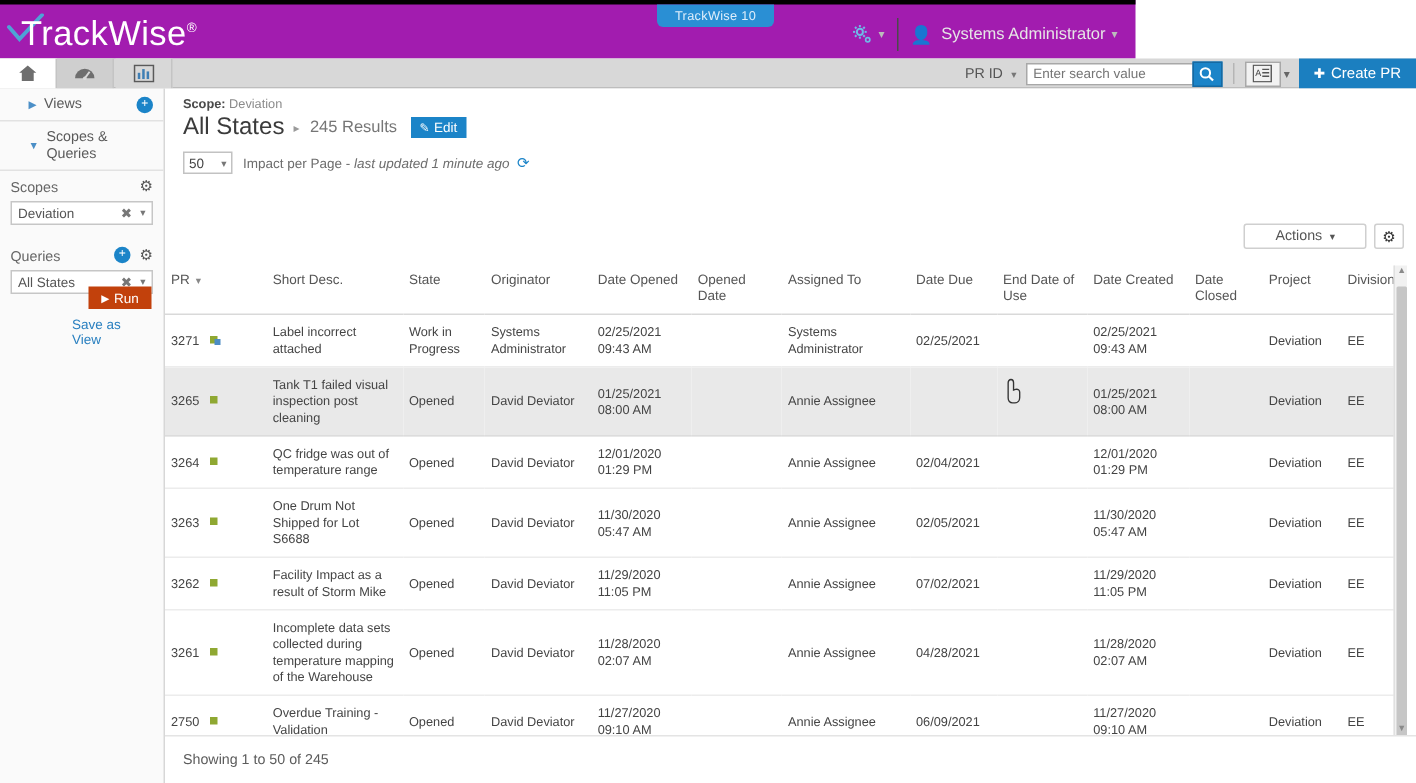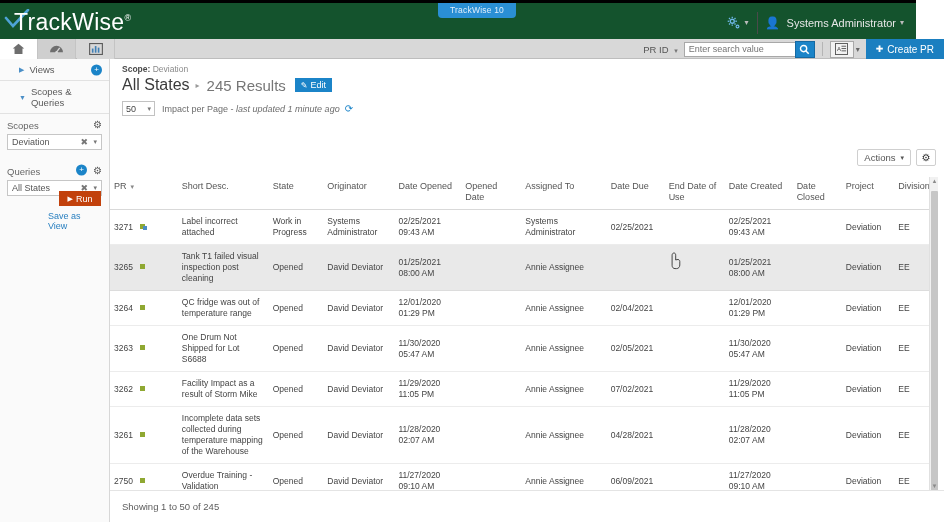--- a/index.html
+++ b/index.html
@@ -9,22 +9,22 @@
     background:#000;
     font-family: "Liberation Sans", sans-serif;
     font-size: 11px;
     color:#333;
     overflow:hidden;
   }
   .app { position:relative; width:944px; height:522px; background:#fff; overflow:hidden; }
 
   
   .topbar {
-    position:absolute; top:0; left:0; width:916px; height:39px;
-    background:#14532d; border-top:3px solid #000;
+    position:absolute; top:0; left:0; width:757px; height:39px;
+    background:#a21caf; border-top:3px solid #000;
   }
   .logo {
     position:absolute; left:14px; top:6px;
     color:#fff; font-size:23px; letter-spacing:.3px;
     font-family:"Liberation Sans", sans-serif; font-weight:400;
     white-space:nowrap;
   }
   .logo .reg { font-size:9px; vertical-align:super; }
   .logo-check {
     position:absolute; left:4px; top:6px; width:26px; height:22px;
@@ -122,41 +122,41 @@
   }
 
   
   .main { position:absolute; top:59px; left:110px; right:0; bottom:0; background:#fff; }
   .crumbs { padding:5px 0 0 12px; }
   .scope-line { font-size:8.5px; color:#8a8a8a; }
   .scope-line b { color:#4a4a4a; font-weight:bold; }
   .title-line { display:flex; align-items:center; margin-top:2px; }
   .big-title { font-size:16px; color:#3b3b3b; font-weight:400; }
   .tri-r { color:#9a9a9a; font-size:8px; margin:0 7px 0 6px; }
-  .results-count { font-size:15px; color:#767676; margin-right:9px; }
+  .results-count { font-size:11px; color:#767676; margin-right:9px; }
   .edit-btn {
     background:#1b84c8; color:#fff; font-size:9px; height:14px;
     padding:0 6px; display:flex; align-items:center;
   }
   .edit-btn .pen { font-size:8px; margin-right:3px; }
 
   .ctlrow { display:flex; align-items:center; padding:7px 0 6px 12px; }
   .pp-sel {
     width:33px; height:15px; border:1px solid #c2c2c2; background:#fff;
     font-size:9px; color:#444; display:flex; align-items:center;
     justify-content:space-between; padding:0 3px;
   }
   .pp-sel .cv { font-size:7px; color:#777; }
   .pp-text { font-size:9px; color:#6d6d6d; margin-left:7px; font-style:italic; }
   .pp-text .norm { font-style:normal; }
   .refresh-ic { color:#1b84c8; font-size:10px; margin-left:5px; }
   .rt-actions { position:absolute; right:8px; top:90px; display:flex; align-items:center; }
   .act-btn {
     height:17px; border:1px solid #cfcfcf; background:#fff;
-    font-size:9.5px; color:#555; padding:0 6px;
+    font-size:9.5px; color:#555; padding:0 20px;
     display:flex; align-items:center; border-radius:2px;
   }
   .act-btn .cv { font-size:7px; margin-left:5px; }
   .cfg-btn {
     width:20px; height:17px; border:1px solid #cfcfcf; background:#fff;
     margin-left:5px; display:flex; align-items:center; justify-content:center;
     font-size:10px; color:#333; border-radius:2px;
   }
 
   

